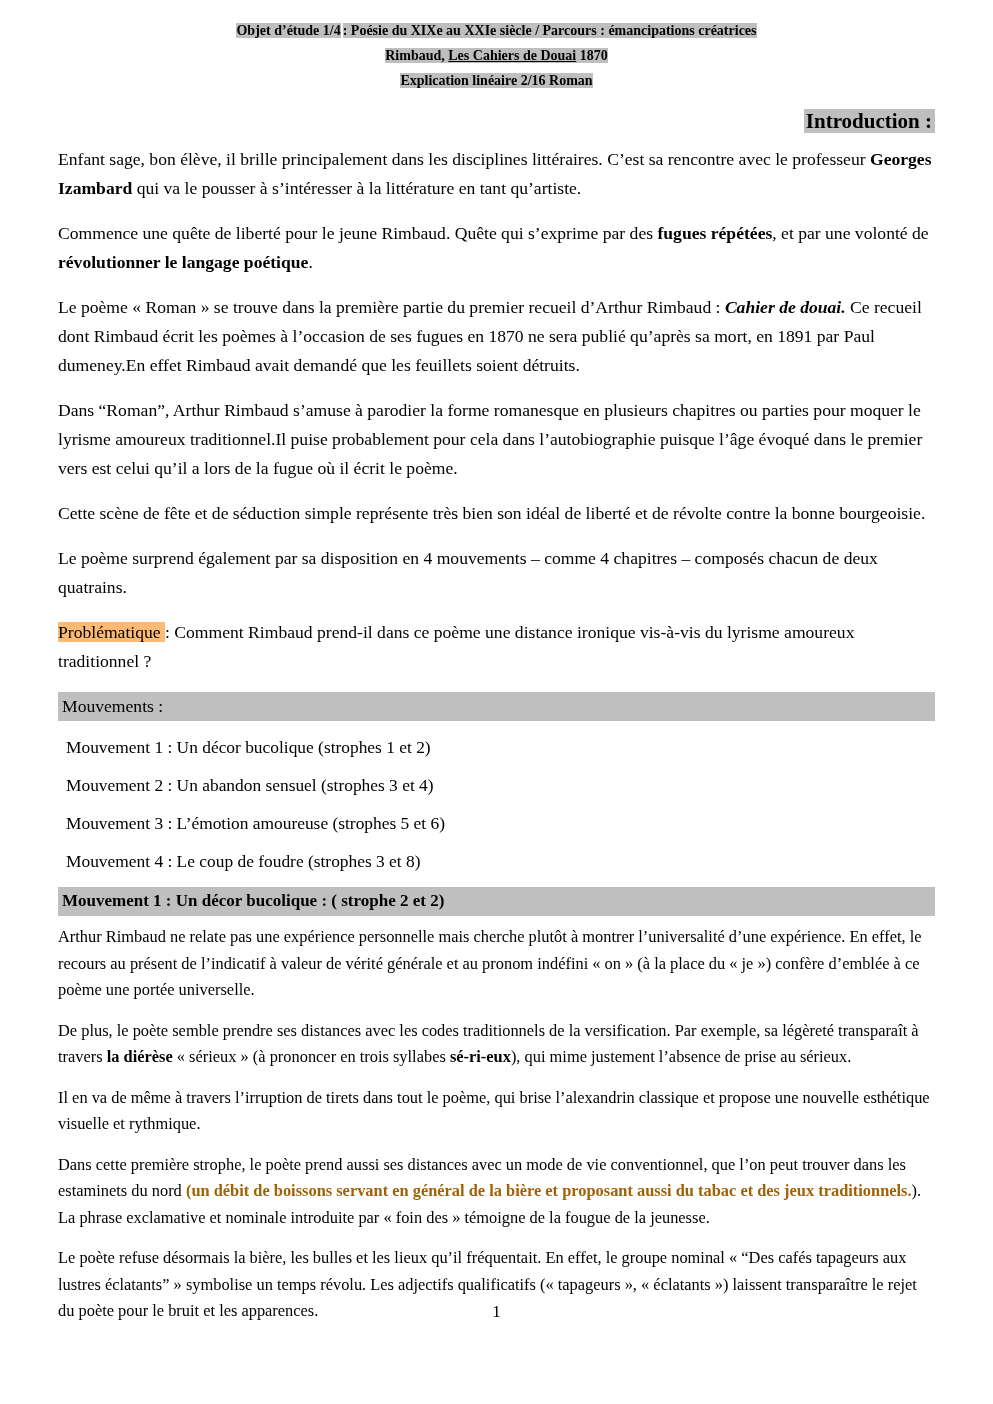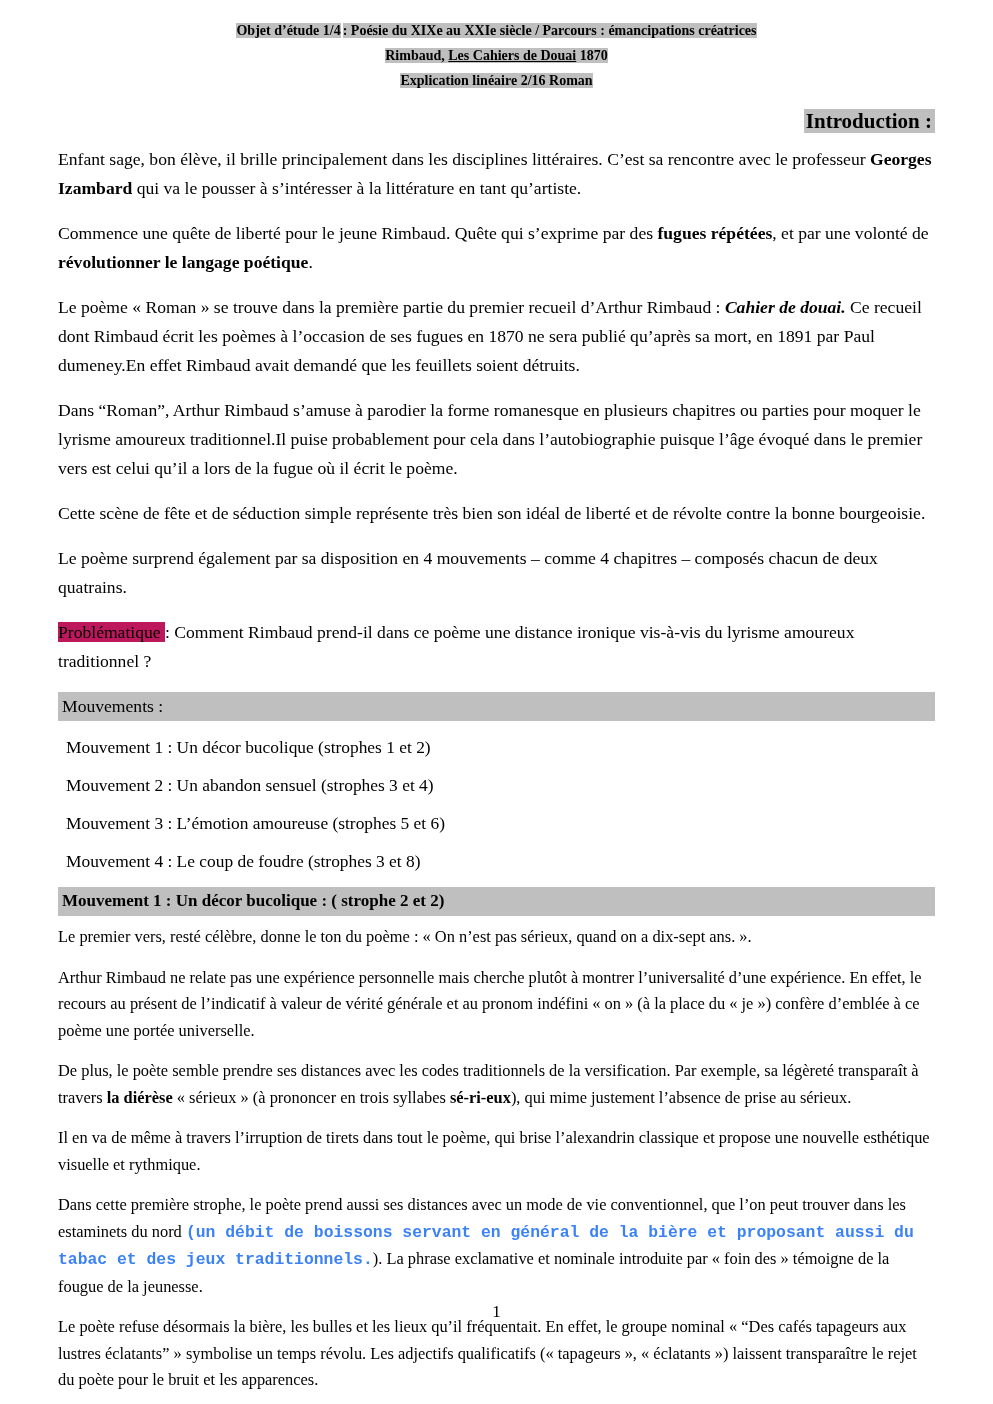--- a/index.html
+++ b/index.html
@@ -61,21 +61,21 @@
     font-size: 17.6px;
     line-height: 29px;
     margin: 0 0 16px 0;
     text-align: left;
     color: #000;
   }
 
   b.bd { font-weight: bold; }
   i.bi { font-weight: bold; font-style: italic; }
 
-  .hlgray { background: #be185d; }
+  .hlgray { background: #fdba74; }
 
   
   .band {
     background: #bfbfbf;
     width: 877px;
     box-sizing: border-box;
     padding: 2px 0 3px 4px;
     font-size: 17.6px;
     line-height: 24px;
   }
@@ -91,21 +91,21 @@
     margin: 14px 0 14px 8px;
   }
 
   
   p.body2 {
     font-size: 16.4px;
     line-height: 26.5px;
     margin: 0 0 14px 0;
     text-align: left;
   }
-  .navy { color: #3b82f6; font-weight: bold; font-family: Liberation Mono, monospace; }
+  .navy { color: #a16207; font-weight: bold; }
 
   
   .page-number {
     position: absolute;
     left: 0;
     right: 0;
     bottom: 82px;
     text-align: center;
     font-size: 17px;
     line-height: 20px;
@@ -146,21 +146,20 @@
 
   <div class="mvt-item">Mouvement 1 : Un décor bucolique  (strophes 1 et 2)</div>
   <div class="mvt-item">Mouvement 2 : Un abandon sensuel  (strophes 3 et 4)</div>
   <div class="mvt-item">Mouvement 3 : L’émotion amoureuse   (strophes 5 et 6)</div>
   <div class="mvt-item">Mouvement 4 : Le coup de foudre (strophes 3 et 8)</div>
 
   <div class="band bold mvt1">
     <span>Mouvement 1 : Un décor bucolique : ( strophe 2 et 2)</span>
   </div>
 
-  <p class="body2">Le premier vers, resté célèbre, donne le ton du poème : « On n’est pas sérieux, quand on a dix-sept ans. ».</p>
 
   <p class="body2">Arthur Rimbaud ne relate pas une expérience personnelle mais cherche plutôt à montrer l’universalité d’une expérience. En effet, le recours au présent de l’indicatif à valeur de vérité générale et au pronom indéfini « on » (à la place du « je ») confère d’emblée à ce poème une portée universelle.</p>
 
   <p class="body2"><span> De plus, le poète semble prendre ses distances avec les codes traditionnels de la versification. Par exemple, sa légèreté transparaît à travers </span><b class="bd">la diérèse</b><span> « sérieux » (à prononcer en trois syllabes </span><b class="bd">sé-ri-eux</b><span>), qui mime justement l’absence de prise au sérieux.</span></p>
 
   <p class="body2"> Il en va de même à travers l’irruption de tirets dans tout le poème, qui brise l’alexandrin classique et propose une nouvelle esthétique visuelle et rythmique.</p>
 
   <p class="body2"><span> Dans cette première strophe, le poète prend aussi ses distances avec un mode de vie conventionnel, que l’on peut trouver dans les estaminets du nord </span><b class="navy">(un débit de boissons servant en général de la bière et proposant aussi du tabac et des jeux traditionnels.</b><span>). La phrase exclamative et nominale introduite par « foin des » témoigne de la fougue de la jeunesse.</span></p>
 
   <p class="body2">Le poète refuse désormais la bière, les bulles et les lieux qu’il fréquentait. En effet, le groupe nominal « “Des cafés tapageurs aux lustres éclatants” » symbolise un temps révolu. Les adjectifs qualificatifs (« tapageurs », « éclatants ») laissent transparaître le rejet du poète pour le bruit et les apparences.</p>

